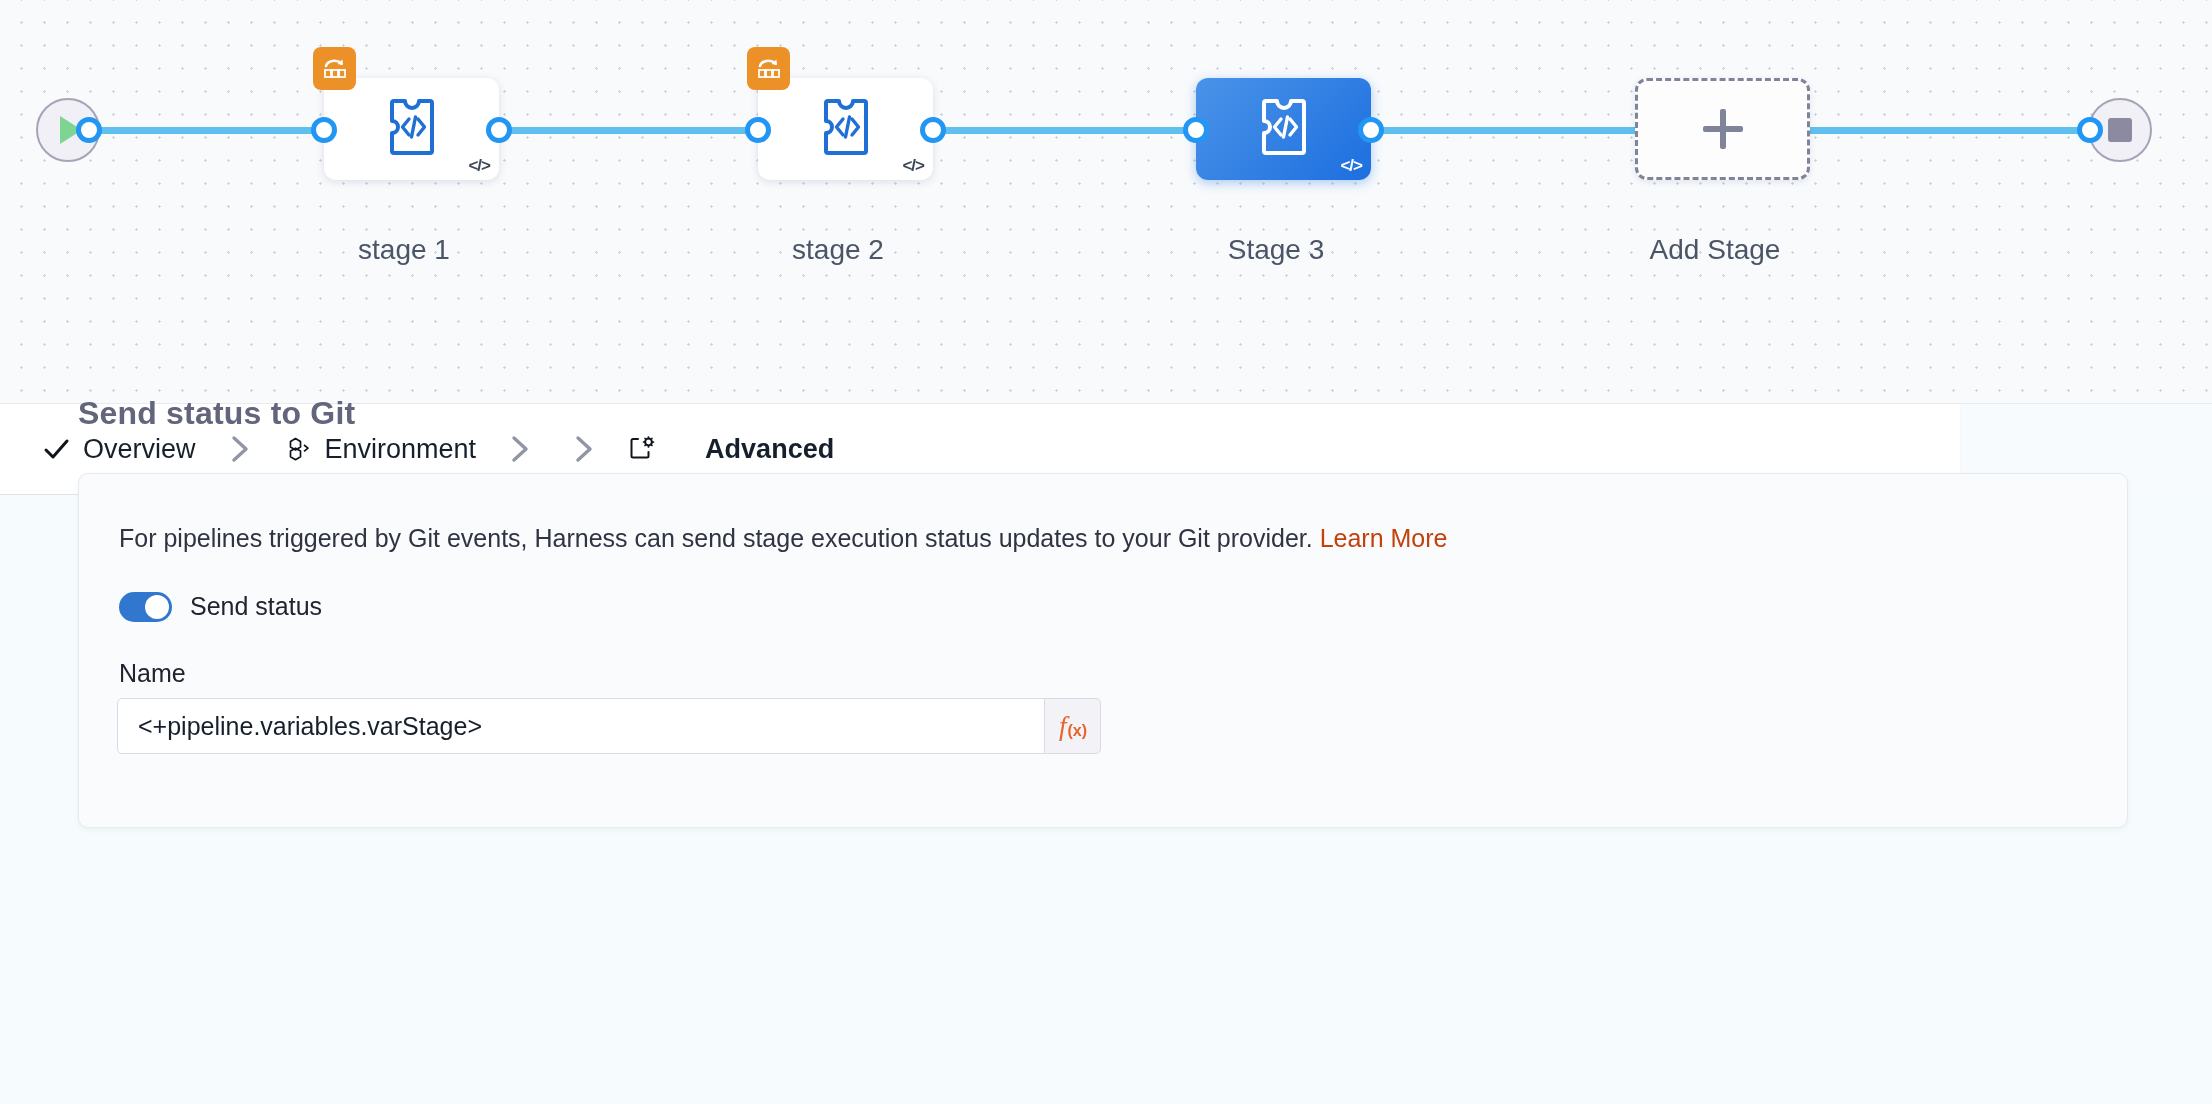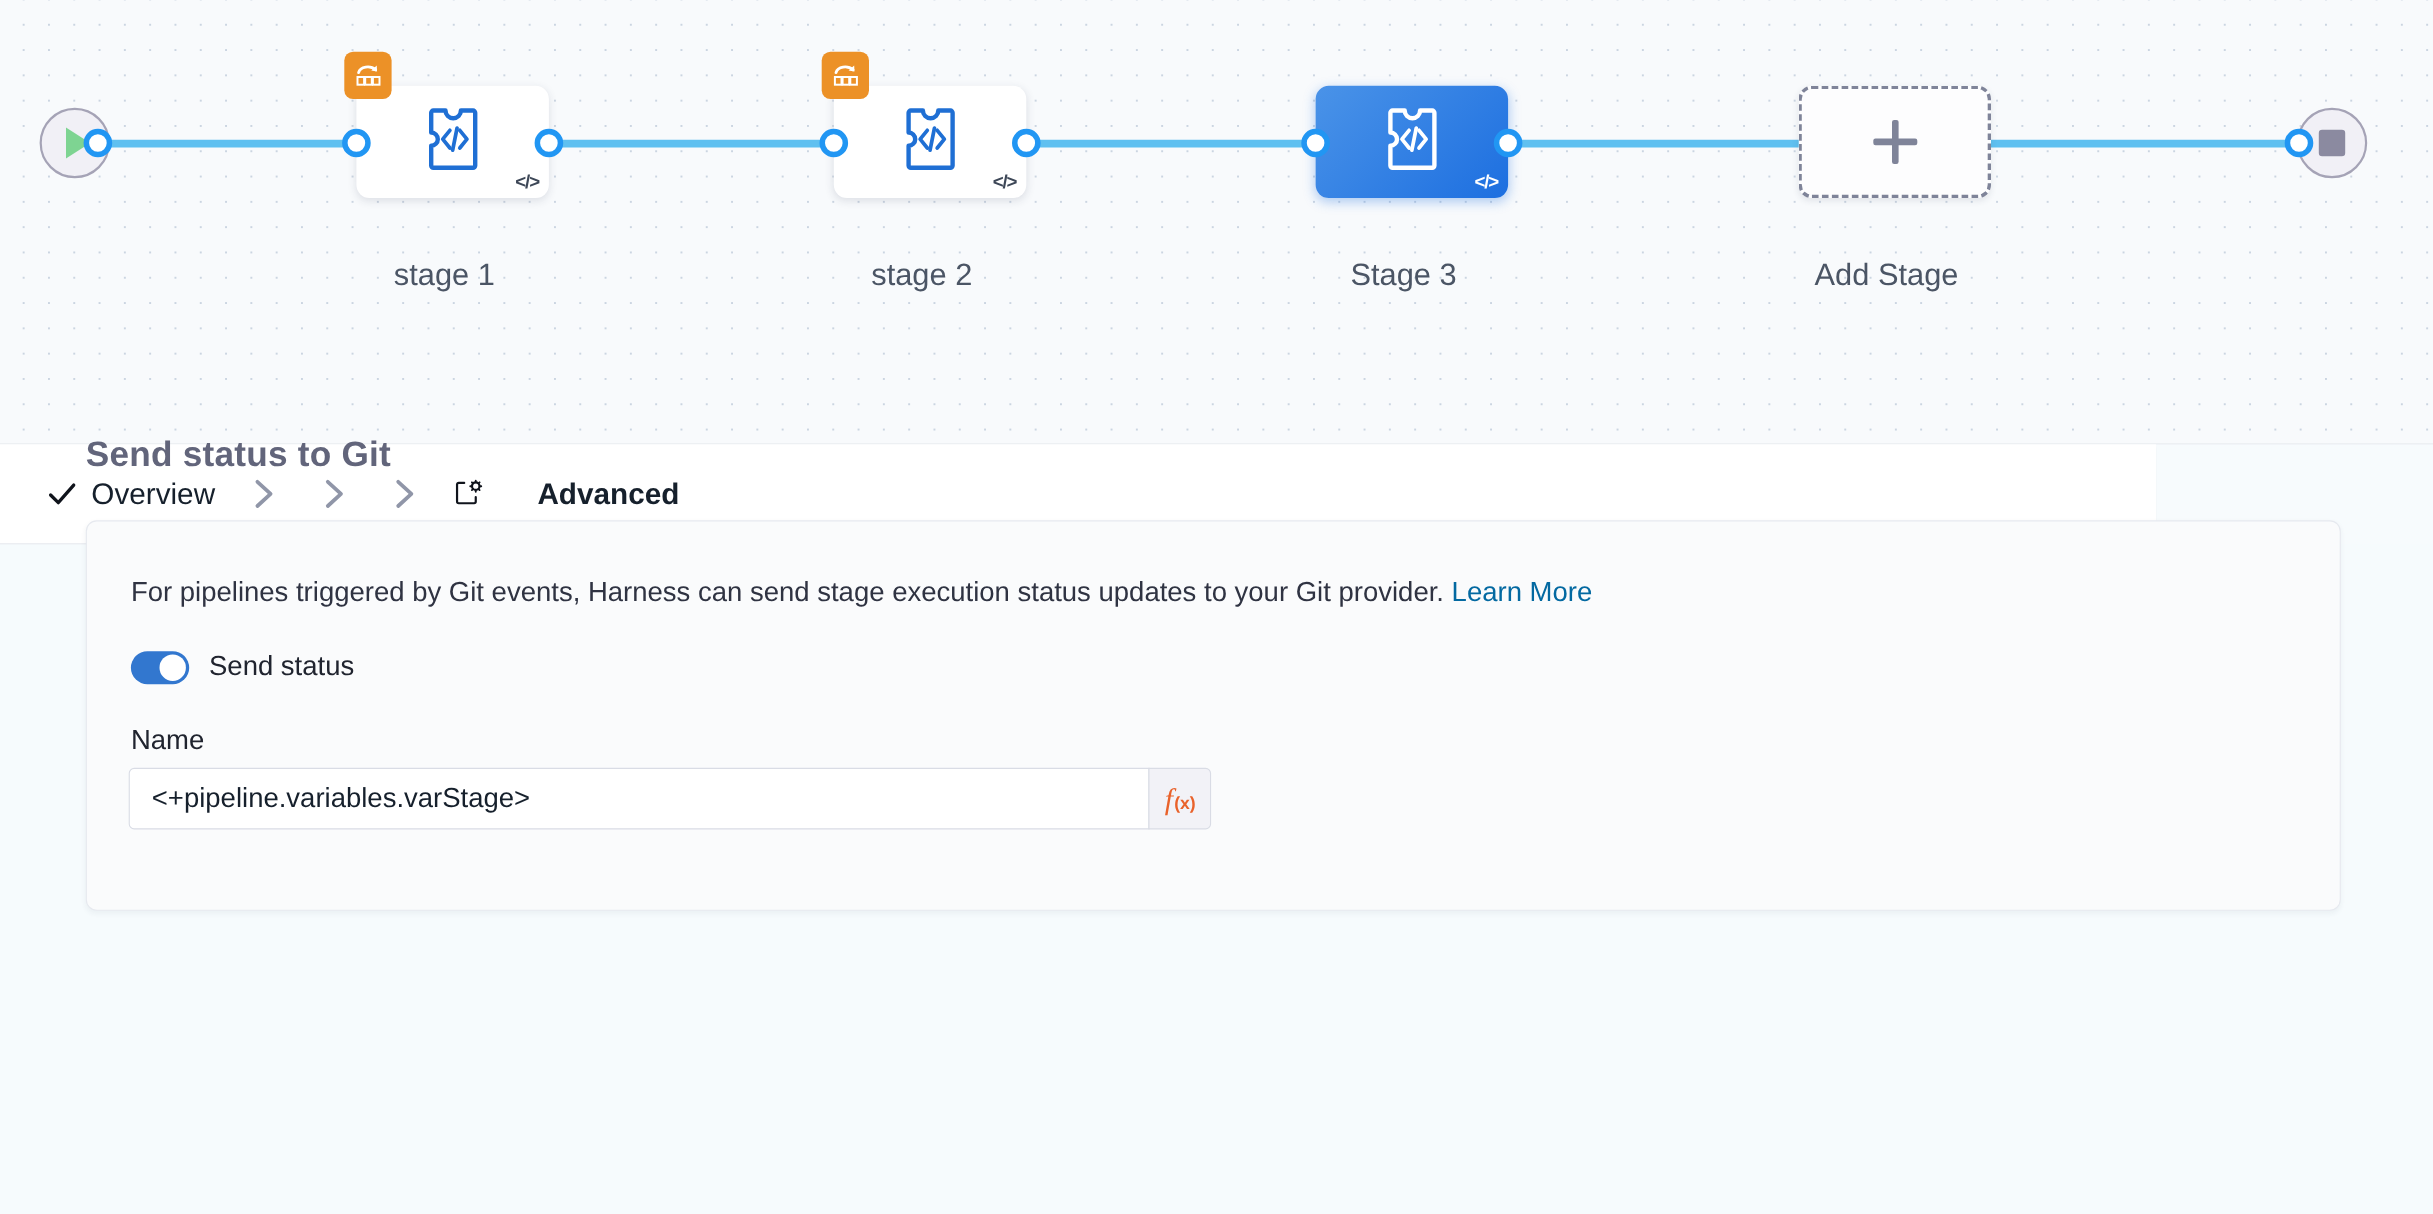--- a/index.html
+++ b/index.html
@@ -225,21 +225,21 @@
   }
   .panel-desc {
     position: absolute;
     left: 40px;
     top: 50px;
     font-size: 25px;
     color: #2f3342;
     white-space: nowrap;
   }
   .panel-desc a {
-    color: #0369a1;
+    color: #c2410c;
     text-decoration: none;
   }
   .toggle-row {
     position: absolute;
     left: 40px;
     top: 118px;
     display: flex;
     align-items: flex-start;
     gap: 18px;
   }
@@ -414,20 +414,30 @@
     </span>
     <span class="tab-label">Overview</span>
   </div>
 
   <div class="sep">
     <svg width="26" height="30" viewBox="0 0 26 30">
       <path d="M7 4 L19 15 L7 26" fill="none" stroke="#9096a8" stroke-width="3.4" stroke-linecap="round" stroke-linejoin="round"></path>
     </svg>
   </div>
 
+  <div class="tab">
+    <span class="tab-icon">
+      <svg width="28" height="28" viewBox="0 0 28 28">
+        <path d="M11.5 3.5 L16.5 6.4 L16.5 12.1 L11.5 15 L6.5 12.1 L6.5 6.4 Z" fill="none" stroke="#10141c" stroke-width="1.7" stroke-linejoin="round"></path>
+        <path d="M11.5 13.2 L16.5 16.1 L16.5 21.8 L11.5 24.7 L6.5 21.8 L6.5 16.1 Z" fill="none" stroke="#10141c" stroke-width="1.7" stroke-linejoin="round"></path>
+        <path d="M20 10 L24 13.2 L20 16.4" fill="none" stroke="#10141c" stroke-width="1.7" stroke-linejoin="round"></path>
+      </svg>
+    </span>
+    <span class="tab-label">Environment</span>
+  </div>
 
   <div class="sep">
     <svg width="26" height="30" viewBox="0 0 26 30">
       <path d="M7 4 L19 15 L7 26" fill="none" stroke="#9096a8" stroke-width="3.4" stroke-linecap="round" stroke-linejoin="round"></path>
     </svg>
   </div>
 
 
   <div class="sep">
     <svg width="26" height="30" viewBox="0 0 26 30">

